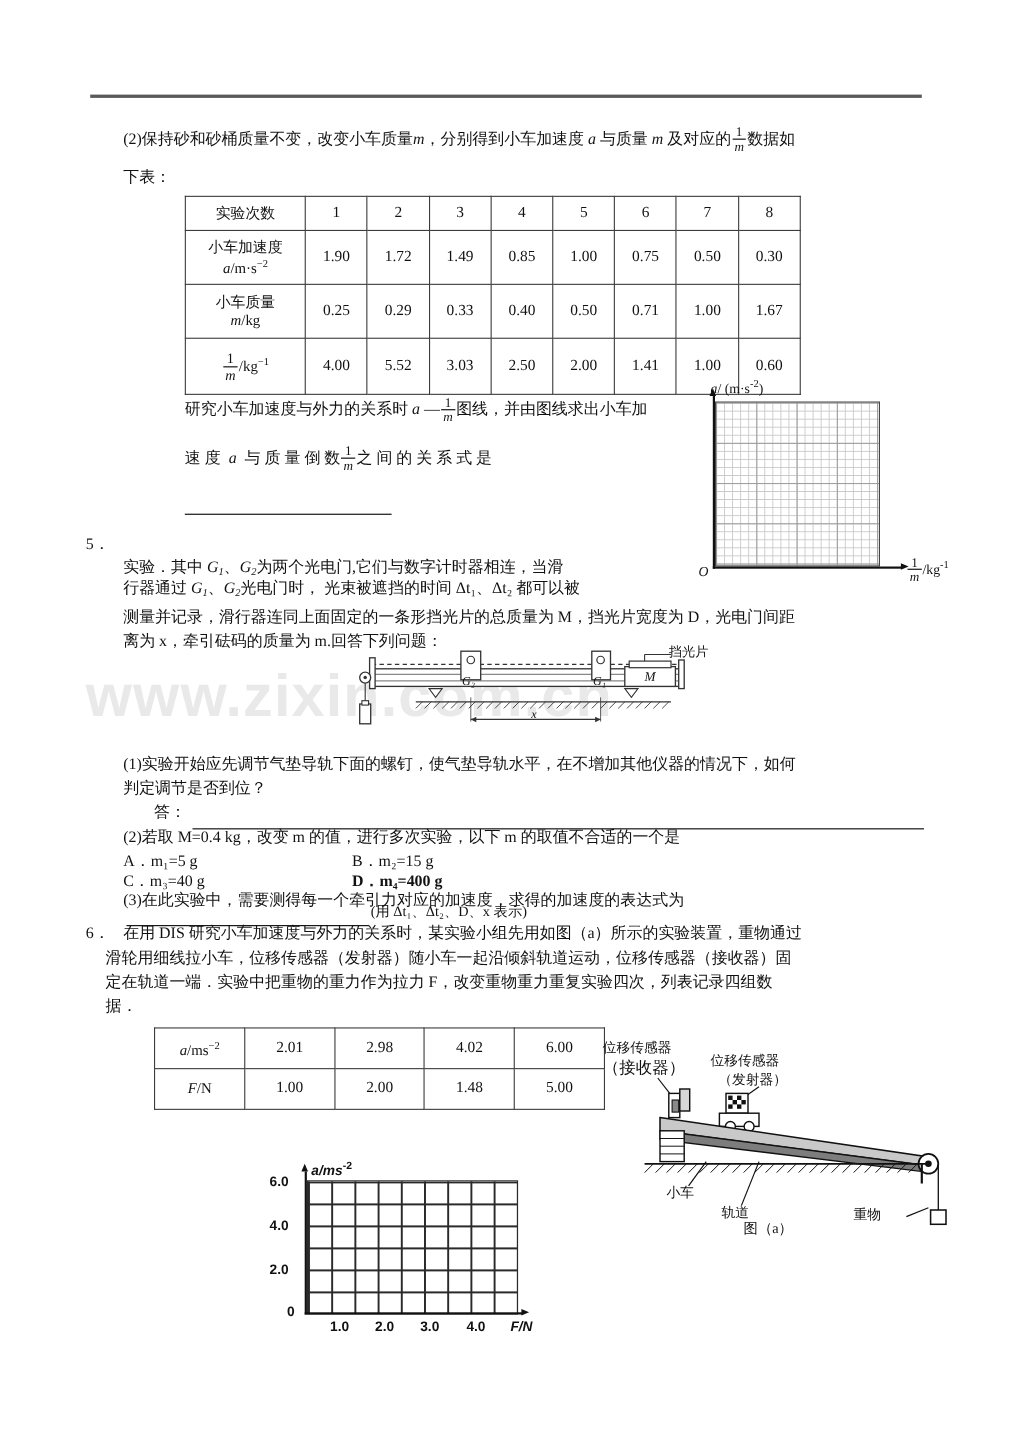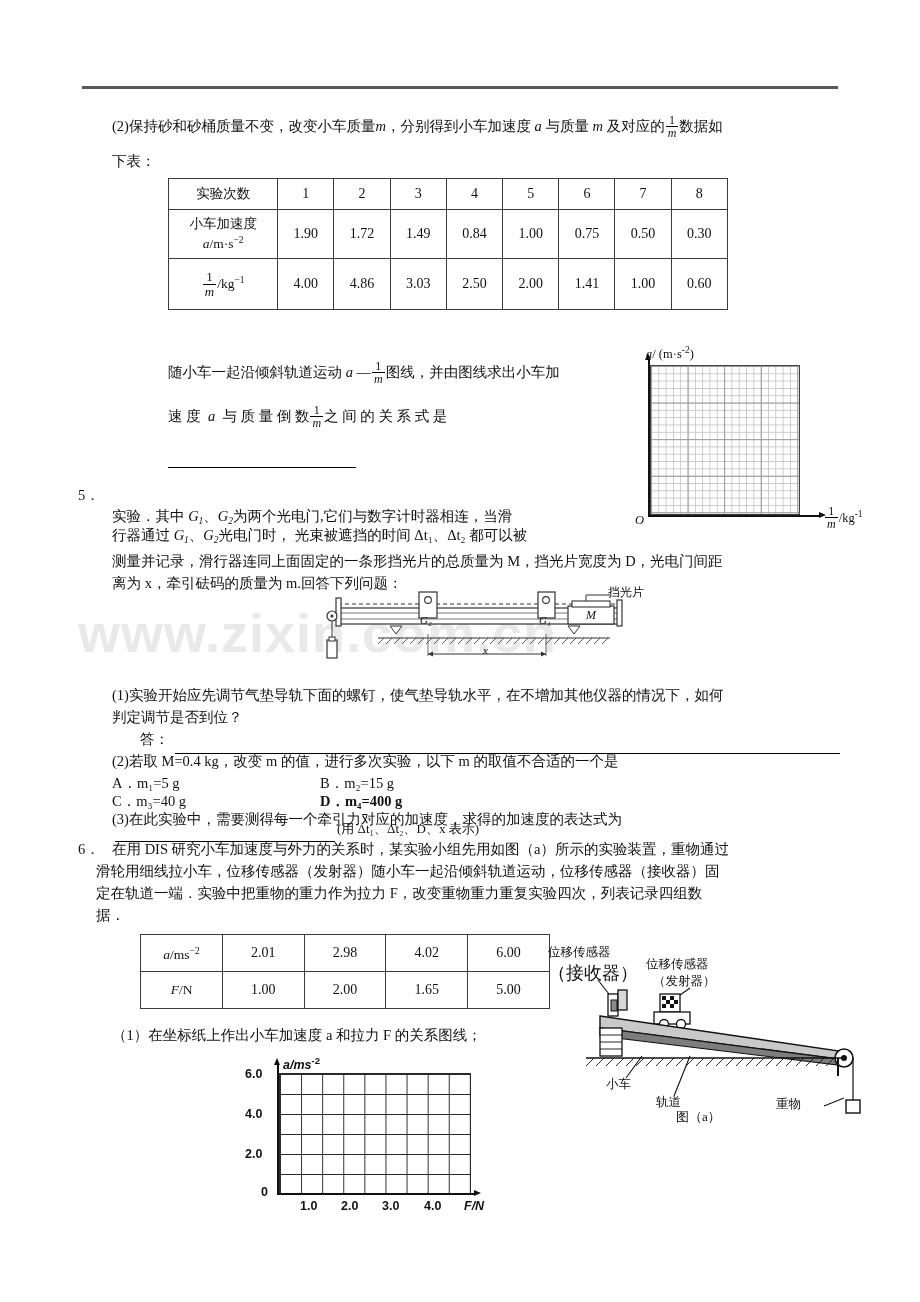--- a/index.html
+++ b/index.html
@@ -121,44 +121,58 @@
       <td style="width:56px;">8</td>
     </tr>
     <tr>
       <td class="hd" style="height:44px;">
         <div>小车加速度</div>
         <div><span class="it">a</span>/m·s<span class="sup">−2</span></div>
       </td>
       <td>1.90</td>
       <td>1.72</td>
       <td>1.49</td>
-      <td>0.84</td>
+      <td>0.85</td>
       <td>1.00</td>
       <td>0.75</td>
       <td>0.50</td>
       <td>0.30</td>
+    </tr>
+    <tr>
+      <td class="hd" style="height:44px;">
+        <div>小车质量</div>
+        <div><span class="it">m</span>/kg</div>
+      </td>
+      <td>0.25</td>
+      <td>0.29</td>
+      <td>0.33</td>
+      <td>0.40</td>
+      <td>0.50</td>
+      <td>0.71</td>
+      <td>1.00</td>
+      <td>1.67</td>
     </tr>
     <tr>
       <td class="hd" style="height:46px;">
         <span class="frac" style="font-size:13px;"><span class="num">1</span><span class="den">m</span></span><span>/kg<span class="sup">−1</span></span>
       </td>
       <td>4.00</td>
-      <td>4.86</td>
+      <td>5.52</td>
       <td>3.03</td>
       <td>2.50</td>
       <td>2.00</td>
       <td>1.41</td>
       <td>1.00</td>
       <td>0.60</td>
     </tr>
   </tbody>
     </table>
 
   <div class="txt" style="left:168px;top:360px;">
-    <span>随小车一起沿倾斜轨道运动</span><span class="it"> a </span>—<span class="frac"><span class="num">1</span><span class="den">m</span></span><span>图线，并由图线求出小车加</span>
+    <span>研究小车加速度与外力的关系时</span><span class="it"> a </span>—<span class="frac"><span class="num">1</span><span class="den">m</span></span><span>图线，并由图线求出小车加</span>
   </div>
   <div class="txt" style="left:168px;top:404px;">
     <span>速 度</span><span class="it">&nbsp; a &nbsp;</span><span>与 质 量 倒 数</span><span class="frac"><span class="num">1</span><span class="den">m</span></span><span>之 间 的 关 系 式 是</span>
   </div>
   <div class="blank" style="position:absolute;left:168px;top:455px;width:188px;height:12px;z-index:2;"></div>
 
   <div class="gp-wrap" style="left:634px;top:345px;width:215px;height:180px;">
     <div class="axlabel" style="left:12px;top:0px;">
       <span class="it">a</span><span>/ (m·s</span><span class="sup">-2</span><span>)</span>
     </div>
@@ -296,27 +310,26 @@
       <td class="hd" style="width:82px;height:32px;"><span class="it">a</span>/ms<span class="sup">−2</span></td>
       <td style="width:82px;">2.01</td>
       <td style="width:82px;">2.98</td>
       <td style="width:82px;">4.02</td>
       <td style="width:82px;">6.00</td>
     </tr>
     <tr>
       <td class="hd" style="height:32px;"><span class="it">F</span>/N</td>
       <td>1.00</td>
       <td>2.00</td>
-      <td>1.65</td>
+      <td>1.48</td>
       <td>5.00</td>
     </tr>
   </tbody>
     </table>
 
-  <div class="txt" style="left:112px;top:1024px;">（1）在坐标纸上作出小车加速度 a 和拉力 F 的关系图线；</div>
 
   <div class="figwrap" style="left:538px;top:936px;width:348px;height:185px;">
     <svg width="348" height="185" viewBox="0 0 348 185">
 
       <line x1="60" y1="44" x2="74" y2="62" stroke="#111" stroke-width="1.1"></line>
       <line x1="152" y1="52" x2="132" y2="66" stroke="#111" stroke-width="1.1"></line>
 
       <rect x="70" y="58" width="10" height="22" fill="#fff" stroke="#111" stroke-width="1.3"></rect>
       <rect x="80" y="54" width="9" height="20" fill="#d8d8d8" stroke="#111" stroke-width="1.3"></rect>
       <rect x="73" y="64" width="6" height="11" fill="#8a8a8a" stroke="#111" stroke-width="1"></rect>
@@ -380,21 +393,21 @@
       <line x1="315" y1="122" x2="315" y2="164" stroke="#111" stroke-width="1.2"></line>
       <rect x="308" y="164" width="14" height="13" fill="#fff" stroke="#111" stroke-width="1.4"></rect>
 
       <line x1="286" y1="170" x2="306" y2="162" stroke="#111" stroke-width="1.1"></line>
 
       <line x1="88" y1="142" x2="104" y2="120" stroke="#111" stroke-width="1.1"></line>
 
       <line x1="136" y1="160" x2="152" y2="120" stroke="#111" stroke-width="1.1"></line>
     </svg>
     <div class="fig-cap" style="left:10px;top:8px;font-size:12.5px;">位移传感器</div>
-    <div class="fig-cap" style="left:10px;top:25px;font-size:18px;">（接收器）</div>
+    <div class="fig-cap" style="left:10px;top:25px;font-size:15px;">（接收器）</div>
     <div class="fig-cap" style="left:108px;top:20px;font-size:12.5px;">位移传感器</div>
     <div class="fig-cap" style="left:115px;top:37px;font-size:12.5px;">（发射器）</div>
     <div class="fig-cap" style="left:68px;top:140px;font-size:12.5px;">小车</div>
     <div class="fig-cap" style="left:118px;top:158px;font-size:12.5px;">轨道</div>
     <div class="fig-cap" style="left:238px;top:160px;font-size:12.5px;">重物</div>
     <div class="fig-cap" style="left:138px;top:172px;font-size:13px;">
       <span>图（a）</span>
     </div>
   </div>
 

